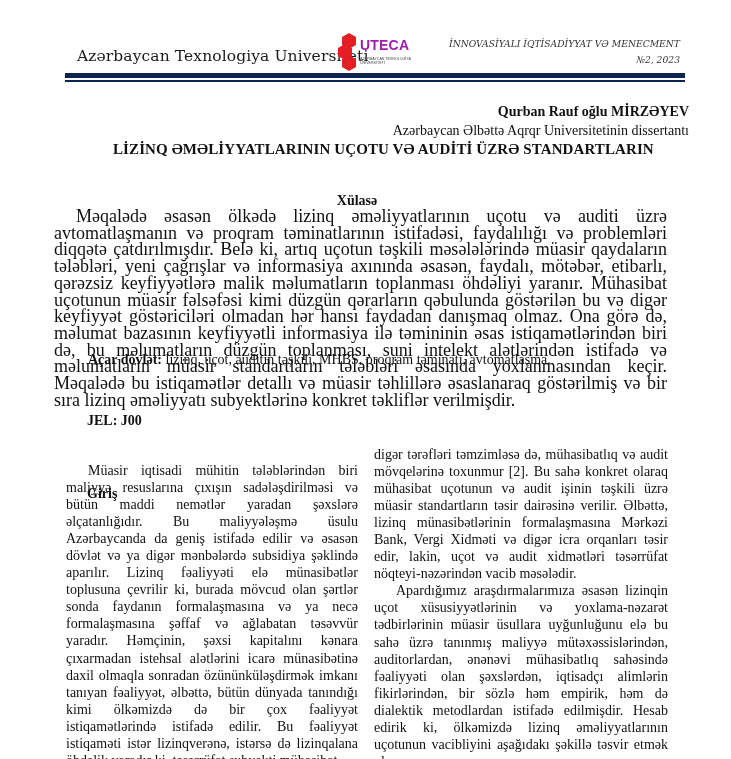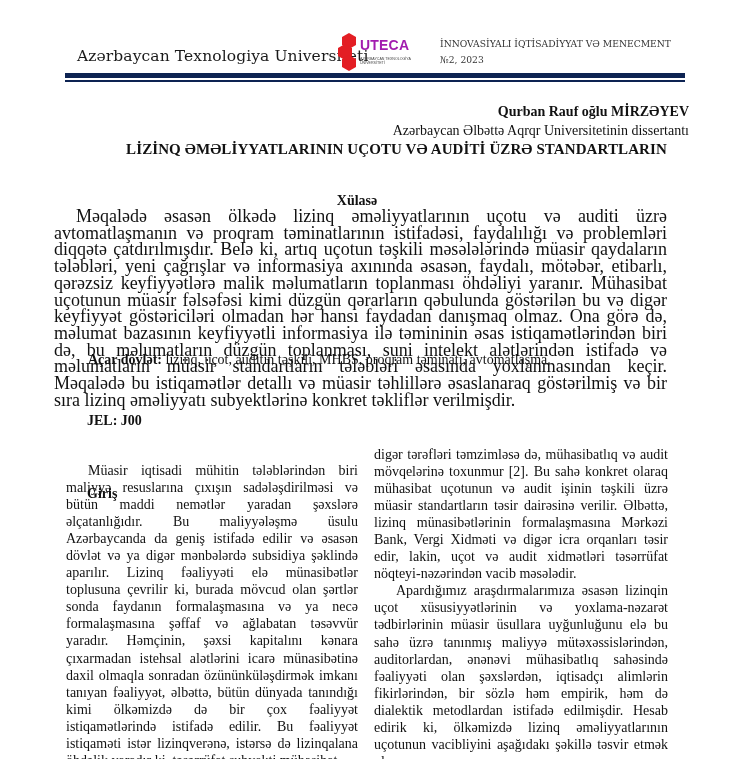--- a/index.html
+++ b/index.html
@@ -17,32 +17,32 @@
   .logo { position: absolute; left: 273px; top: 4px; width: 80px; height: 40px; }
   .logo-word {
     position: absolute; left: 22px; top: 5px; font-family: "Liberation Sans", sans-serif;
     font-weight: bold; font-size: 14px; color: #a21caf; letter-spacing: 0.2px;
   }
   .logo-sub {
     position: absolute; left: 22px; top: 25px; font-family: "Liberation Sans", sans-serif;
     font-size: 3.6px; line-height: 4px; color: #444; width: 60px;
   }
   .journal {
-    position: absolute; left: 375px; top: 8px; width: 240px; text-align: left;
-    font-family: "DejaVu Serif", serif; font-size: 9.2px; color: #333; line-height: 16px;
+    position: absolute; left: 375px; top: 8px; width: 240px; text-align: right;
+    font-family: "DejaVu Serif", serif; font-style: italic; font-size: 9.2px; color: #333; line-height: 16px;
   }
   .rule-thick { position: absolute; left: 65px; top: 73px; width: 620px; height: 5px; background: #0d2352; }
   .rule-thin { position: absolute; left: 65px; top: 80px; width: 620px; height: 2px; background: #0d2352; }
 
   .author { position: absolute; right: 42px; top: 88px; text-align: right; font-size: 14px; line-height: 19px; }
   .author-name { font-weight: bold; margin-top: 14px; }
 
   .title {
     position: absolute; left: 80px; top: 140px; width: 600px; font-weight: bold;
-    font-size: 15px; line-height: 18px; letter-spacing: 0.1px; text-align: center;
+    font-size: 15px; line-height: 18px; letter-spacing: 0.1px;
   }
   .title .l1 { display: block; padding-left: 33px; }
   .title .l2 { display: block; }
 
   .abstract-heading { position: absolute; left: 0; width: 714px; top: 193px; text-align: center; font-weight: bold; font-size: 14px; }
   .abstract {
     position: absolute; left: 54px; top: 208px; width: 613px; font-size: 18px; line-height: 16.7px;
     text-align: justify; text-indent: 22px;
   }
   .keywords { position: absolute; left: 88px; top: 352px; font-size: 14px; line-height: 16px; }

